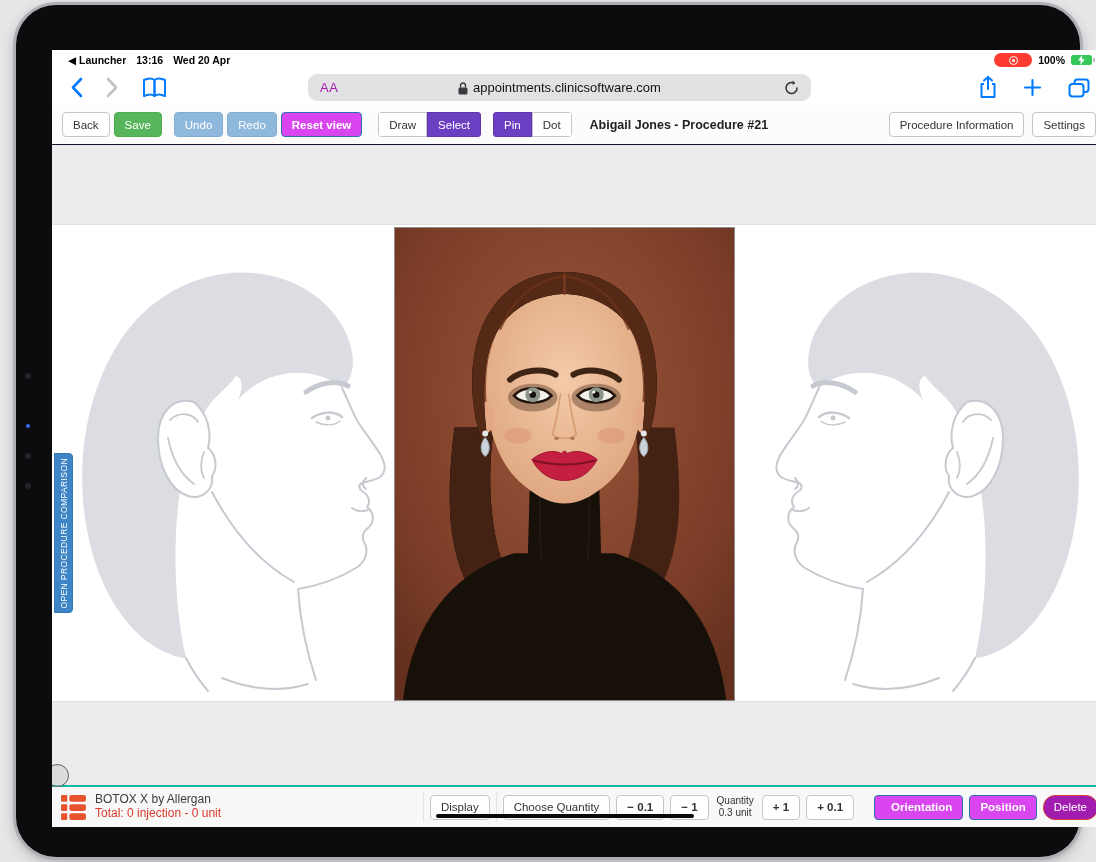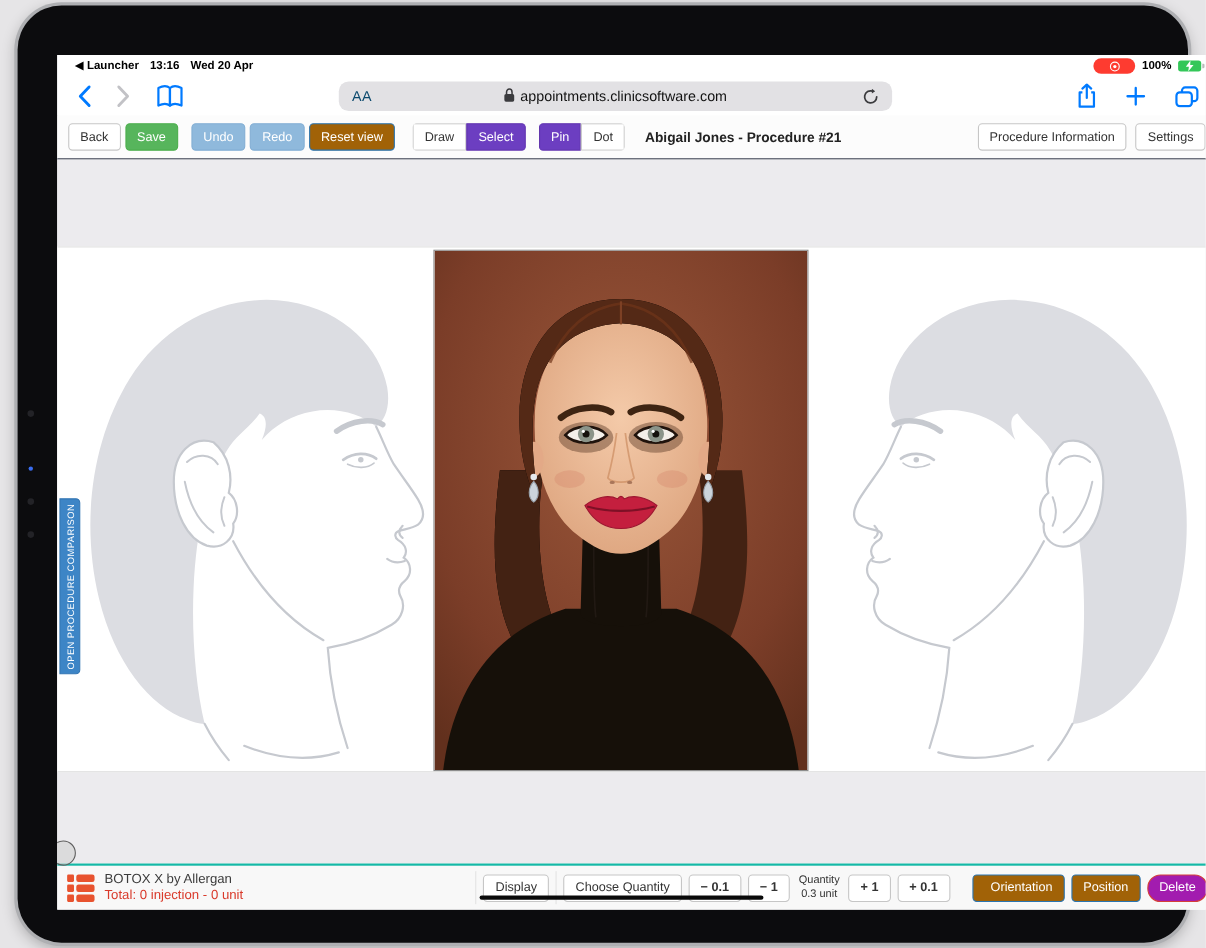--- a/index.html
+++ b/index.html
@@ -33,36 +33,36 @@
 
   
   .nav-bar { position:absolute; left:0; top:20px; width:100%; height:35px; background:#fff;
              display:flex; align-items:center; }
   .nav-icons-left { display:flex; align-items:center; gap:23px; padding-left:18px; }
   .nav-icons-right { position:absolute; right:16px; display:flex; align-items:center; gap:26px; }
   .nav-icon { display:flex; align-items:center; justify-content:center; cursor:pointer; }
   .url-field { position:absolute; left:256px; top:4px; width:503px; height:27px;
                background:#e2e1e4; border-radius:9px; display:flex; align-items:center;
                padding:0 12px; }
-  .aa-label { font-size:13px; color:#0c4a6e; letter-spacing:.5px; }
-  .url-center { position:absolute; left:0; right:0; display:flex; align-items:flex-start;
+  .aa-label { font-size:13px; color:#a21caf; letter-spacing:.5px; }
+  .url-center { position:absolute; left:0; right:0; display:flex; align-items:flex-end;
                 justify-content:center; gap:5px; pointer-events:none; }
   .url-text { font-size:13px; color:#111; }
   .reload { margin-left:auto; font-size:14px; color:#333; }
 
   
   .app-toolbar { position:absolute; left:0; top:55px; width:100%; height:40px; background:#fcfcfc;
                  border-bottom:1px solid #0f172a; display:flex; align-items:center; padding:0 10px; }
   .btn { height:25px; padding:0 10px; font-size:11.5px; border-radius:4px; border:1px solid transparent;
          display:inline-flex; align-items:center; justify-content:center; cursor:pointer;
          font-family:inherit; white-space:nowrap; }
   .btn-white { background:#fff; border-color:#c6c6c6; color:#333; }
   .btn-green { background:#57b55c; border-color:#4cae4c; color:#fff; }
   .btn-lightblue { background:#8fb9dc; border-color:#82aed4; color:#fff; }
-  .btn-blue { background:#a16207; border-color:#2a74b0; color:#fff; }
+  .btn-blue { background:#d946ef; border-color:#2a74b0; color:#fff;font-weight:bold; }
   .btn-purple { background:#6c3ec1; border-color:#6236ad; color:#fff; }
   .btn-red { background:#a21caf; border-color:#d43f3a; color:#fff;border-radius:12px; }
   .grp { display:inline-flex; border-radius:4px; overflow:hidden; }
   .grp .btn { border-radius:0; }
   .ml12 { margin-left:12px; } .ml16 { margin-left:16px; } .ml4 { margin-left:4px; }
   .proc-title { margin-left:18px; font-size:12.5px; font-weight:700; color:#222; }
   .toolbar-right { margin-left:auto; display:flex; gap:8px; }
 
   
   .content { position:absolute; left:0; top:95px; width:100%; height:640px; background:#ecebee; }

